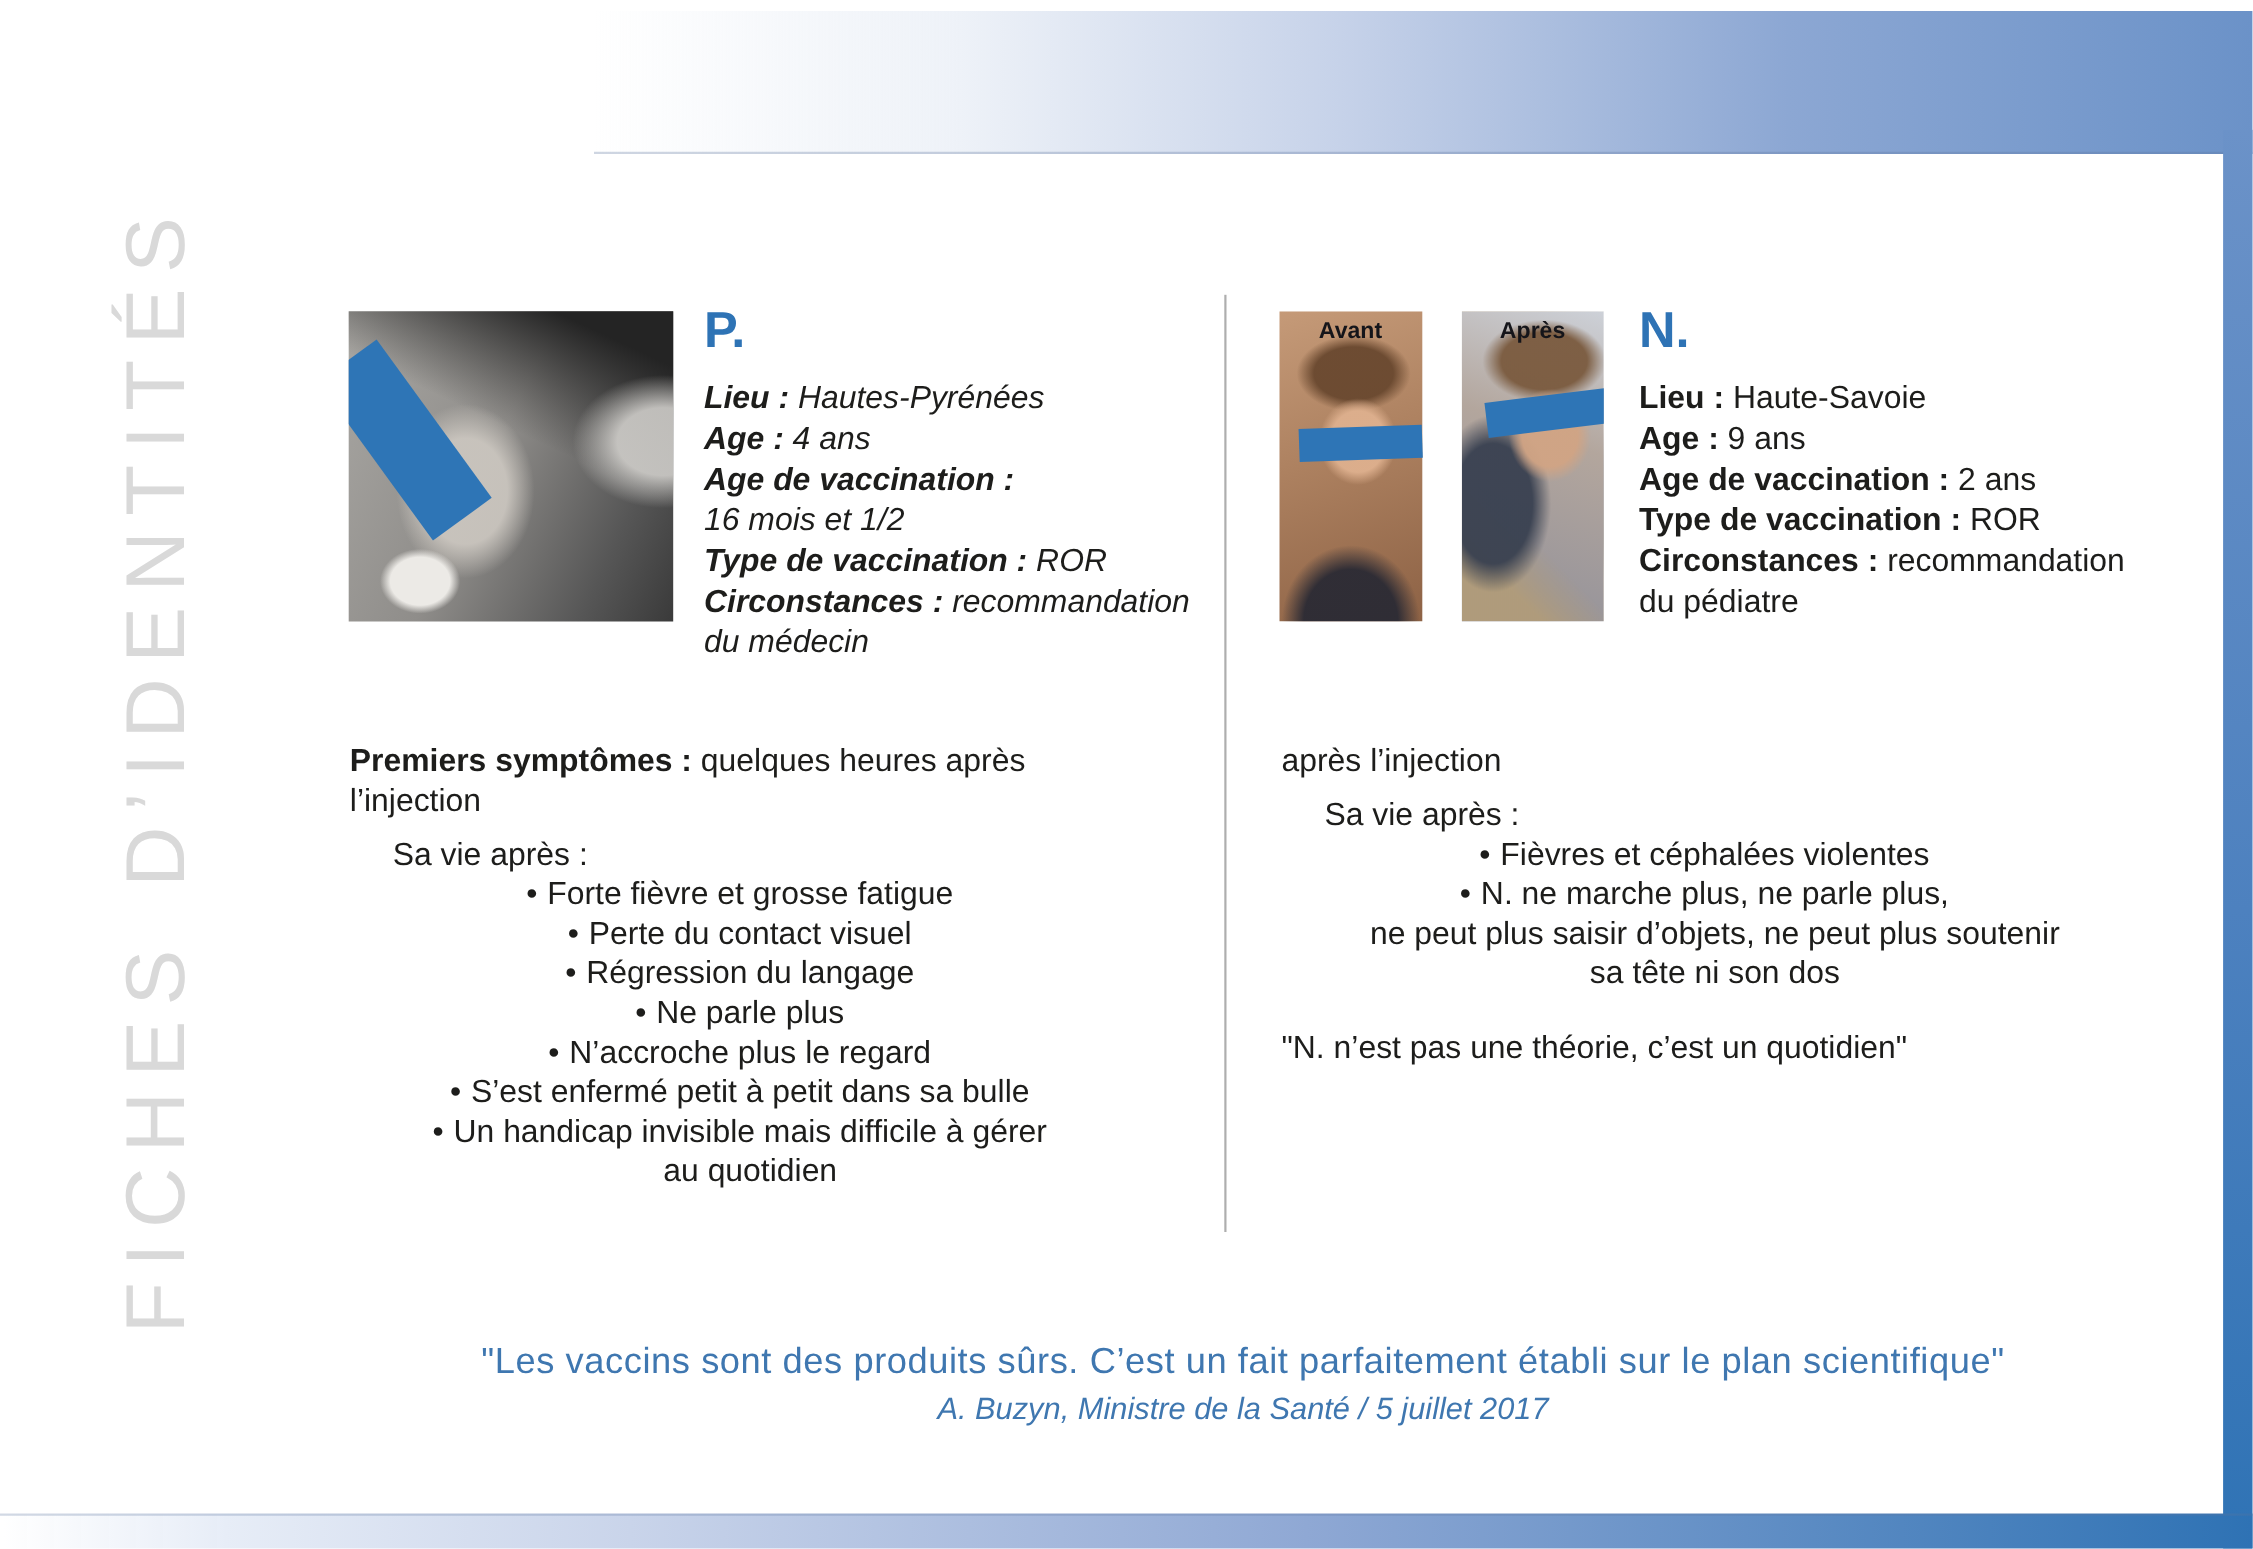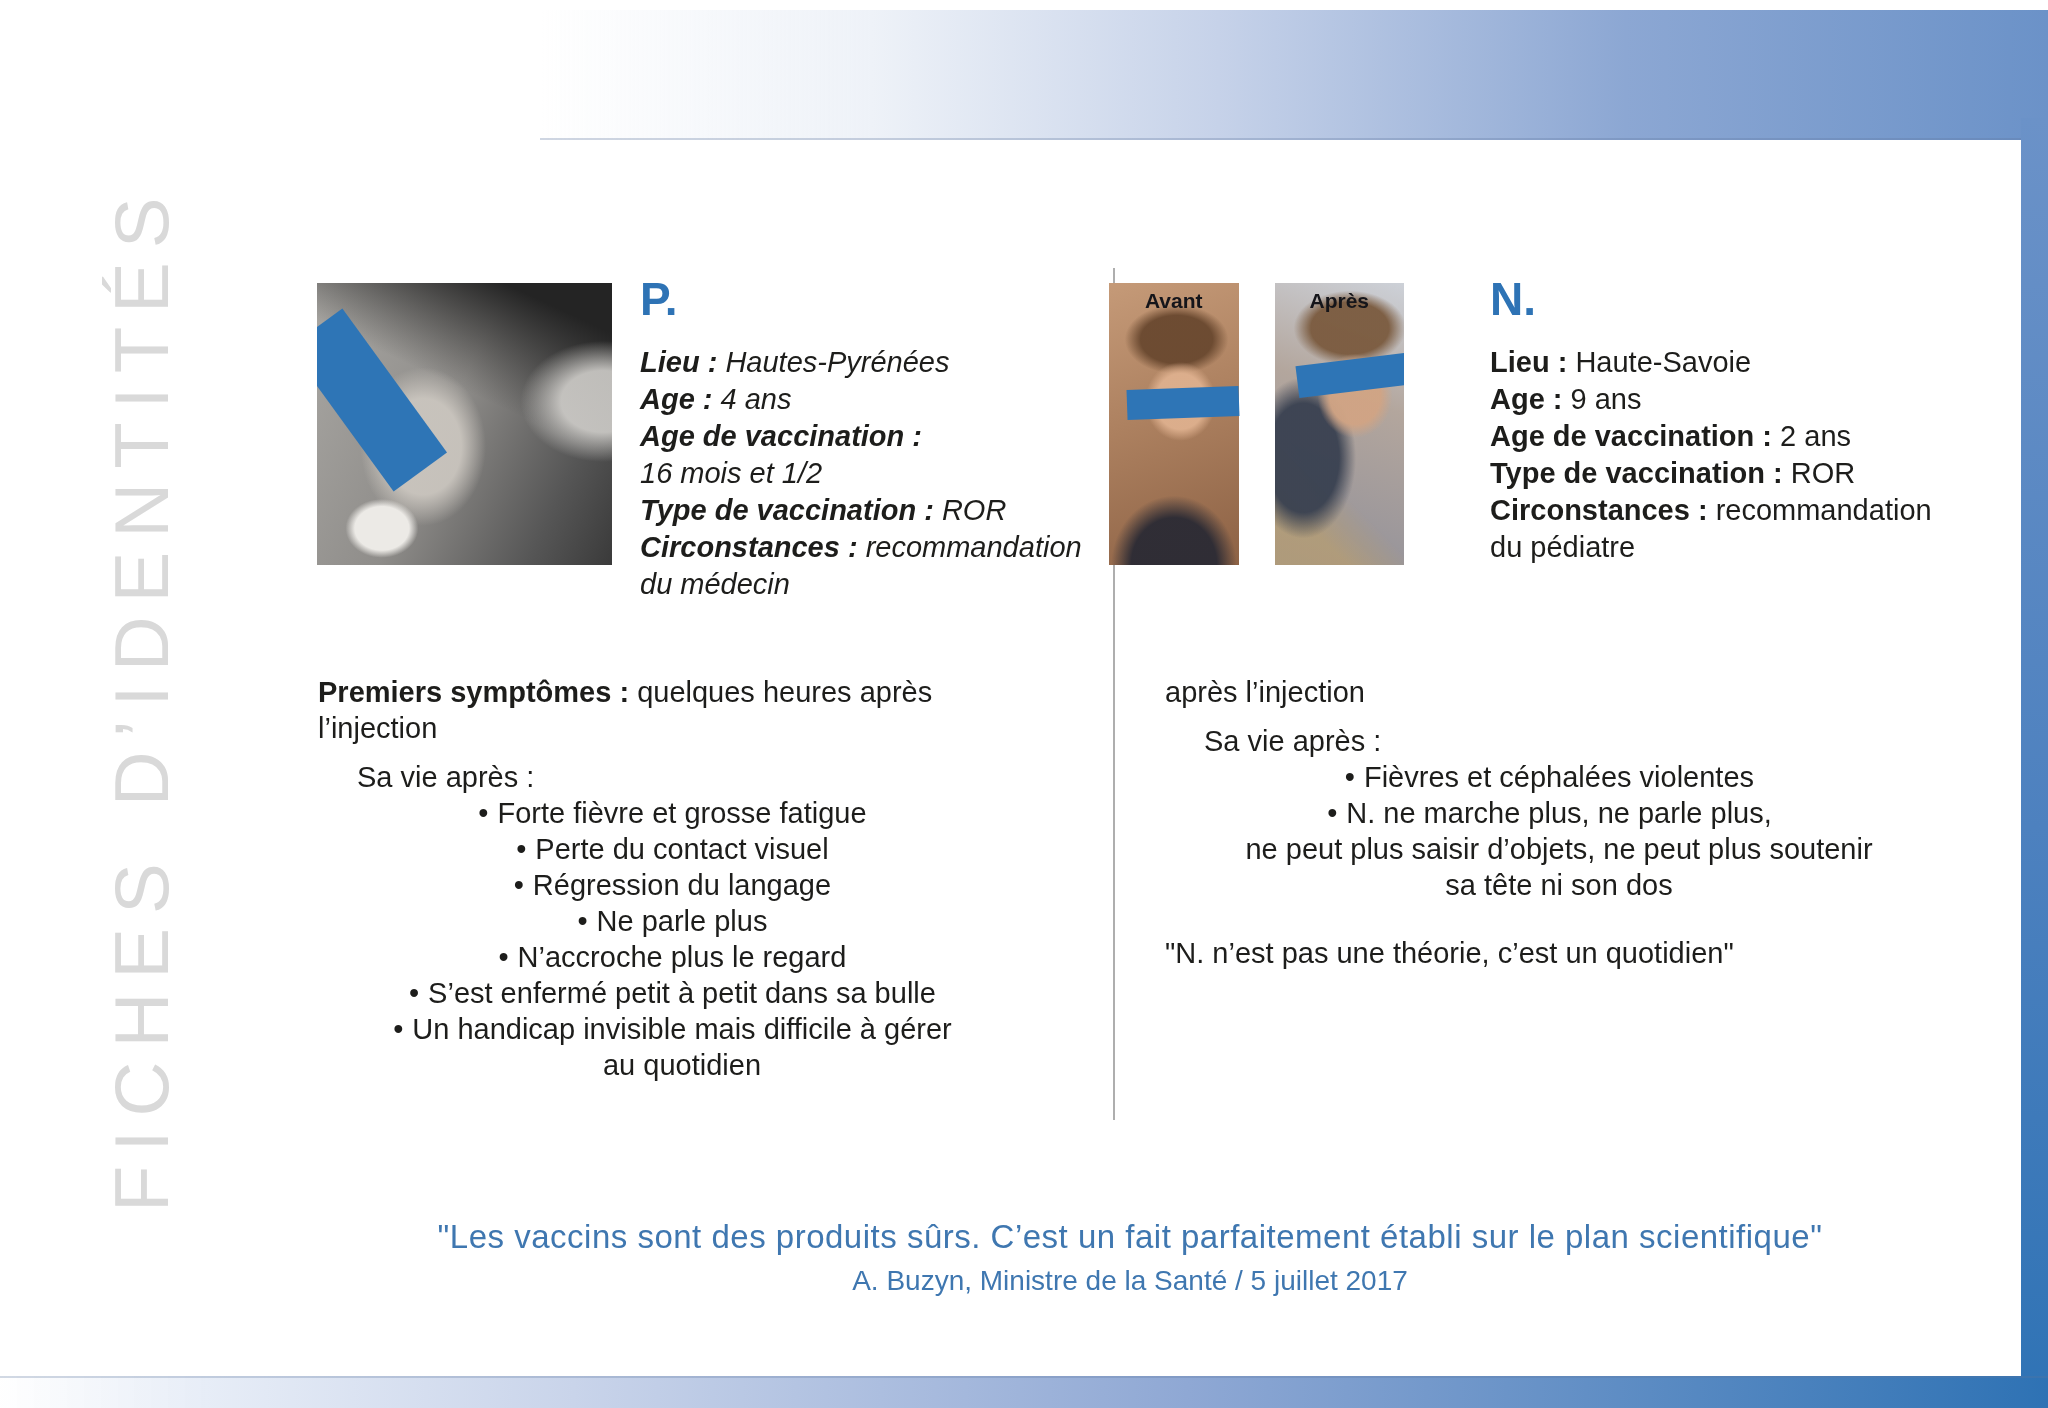--- a/index.html
+++ b/index.html
@@ -26,21 +26,21 @@
 
   
   .photo{position:absolute;top:283px;width:295px;height:282px;overflow:hidden;}
   .photo-left{left:317px;
     background:
       radial-gradient(ellipse 52px 42px at 22% 87%, #eceae6 0 52%, rgba(0,0,0,0) 70%),
       radial-gradient(ellipse 95px 120px at 36% 58%, rgba(205,200,193,.9) 0 40%, rgba(0,0,0,0) 66%),
       radial-gradient(ellipse 150px 110px at 97% 42%, rgba(215,213,209,.85) 0 28%, rgba(0,0,0,0) 55%),
       linear-gradient(205deg, #242424 12%, rgba(0,0,0,0) 42%),
       linear-gradient(115deg, #a9a7a3 0%, #8f8d8a 45%, #565656 80%, #3a3a3a 100%);}
-  .photos-right{left:1109px;display:flex;gap:36px;}
+  .photos-right{left:1163px;display:flex;gap:36px;}
   .half{position:relative;width:50%;height:100%;}
   .half-avant{
     background:
       radial-gradient(ellipse 52px 58px at 55% 42%, rgba(222,176,142,.95) 0 48%, rgba(0,0,0,0) 68%),
       radial-gradient(ellipse 72px 48px at 52% 20%, rgba(105,72,47,.95) 0 50%, rgba(0,0,0,0) 72%),
       radial-gradient(ellipse 95px 105px at 50% 100%, rgba(42,42,52,.95) 0 45%, rgba(0,0,0,0) 66%),
       linear-gradient(160deg, #c59a78 0%, #ad8160 45%, #8d6245 100%);}
   .half-apres{
     background:
       radial-gradient(ellipse 55px 62px at 62% 40%, rgba(209,164,132,.95) 0 46%, rgba(0,0,0,0) 68%),
@@ -68,21 +68,21 @@
   .after-title{font-weight:400;margin-top:13px;margin-left:39px;}
   .bline{white-space:nowrap;text-align:center;}
   .bline .dot{display:inline-block;width:28px;}
   .bline.cont{padding-left:28px;}
   .case-quote{margin-top:32px;font-size:29px;white-space:nowrap;}
 
   
   .footer{position:absolute;left:215px;width:1830px;top:1218px;text-align:center;
     color:var(--quote,#3f77b0);}
   .footer .q{font-size:33px;letter-spacing:.5px;}
-  .footer .attr{font-size:28px;margin-top:9px;}
+  .footer .attr{font-size:28px;font-style:italic;margin-top:9px;}
 </style>
 </head>
 <body>
 
 <div class="page">
 
   <div class="top-band"></div>
   <div class="right-strip"></div>
   <div class="bottom-band"></div>
 

